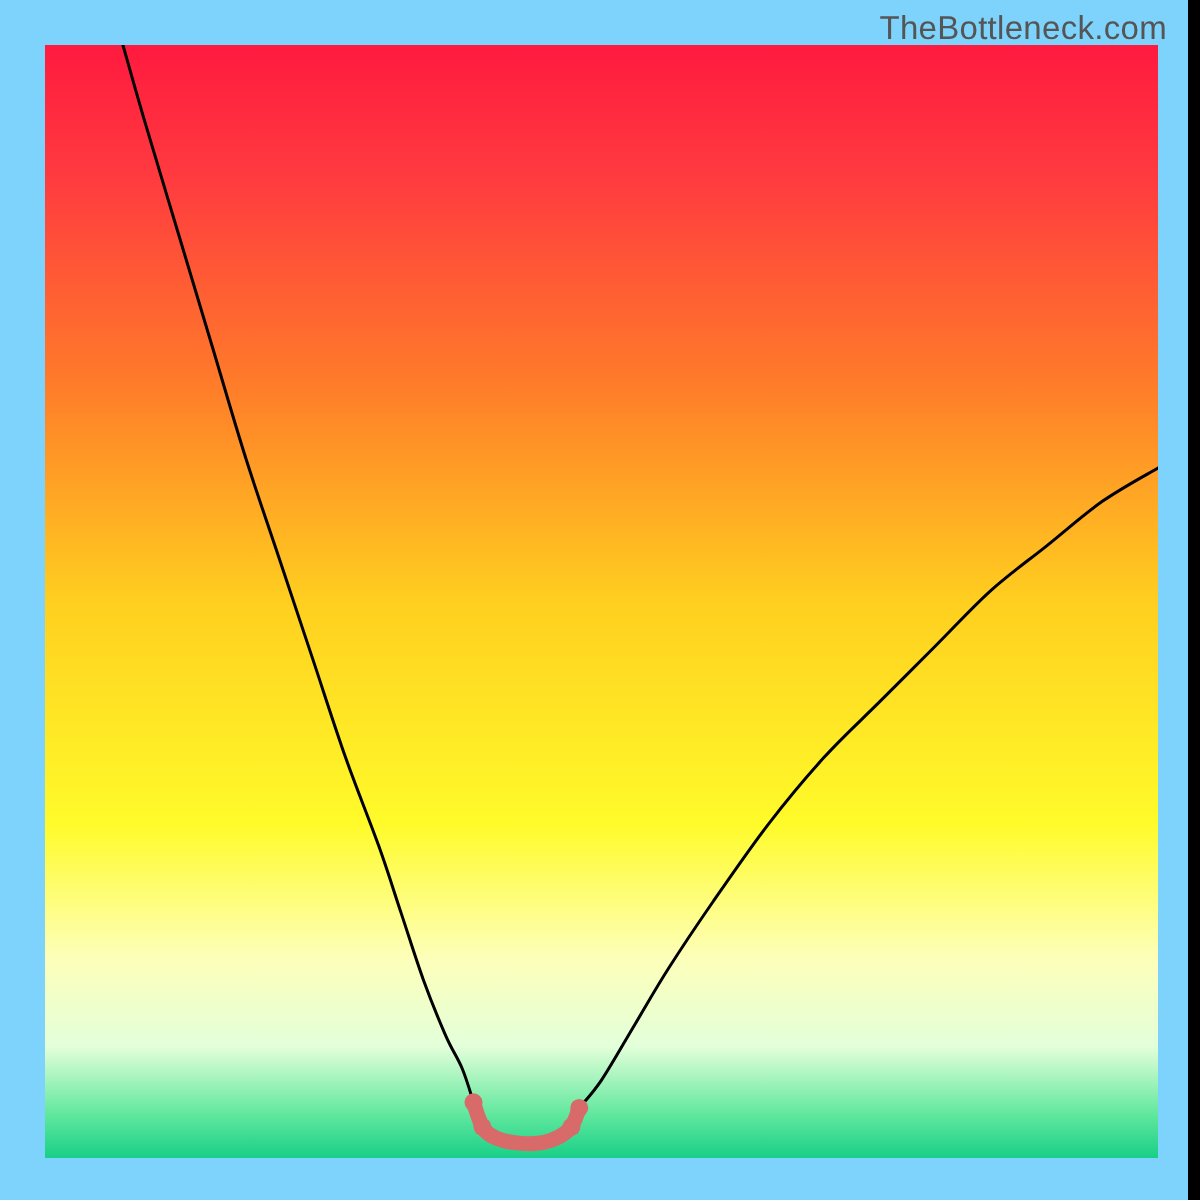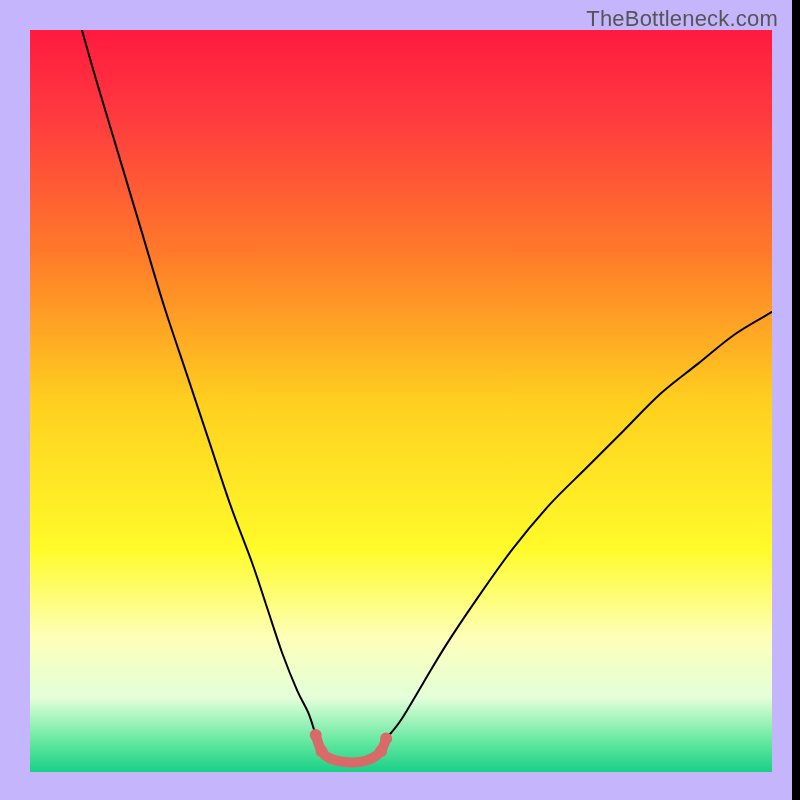--- a/index.html
+++ b/index.html
@@ -7,21 +7,21 @@
     padding: 0;
     background: #000;
     width: 800px;
     height: 800px;
     overflow: hidden;
     font-family: Arial, sans-serif;
   }
   .outer {
     width: 792px;
     height: 800px;
-    background: #c4b5fd;
+    background: #7dd3fc;
     position: relative;
   }
   .watermark {
     position: absolute;
     top: 6px;
     right: 14px;
     color: #555;
     font-size: 22px;
     font-weight: 500;
     letter-spacing: 0.2px;

